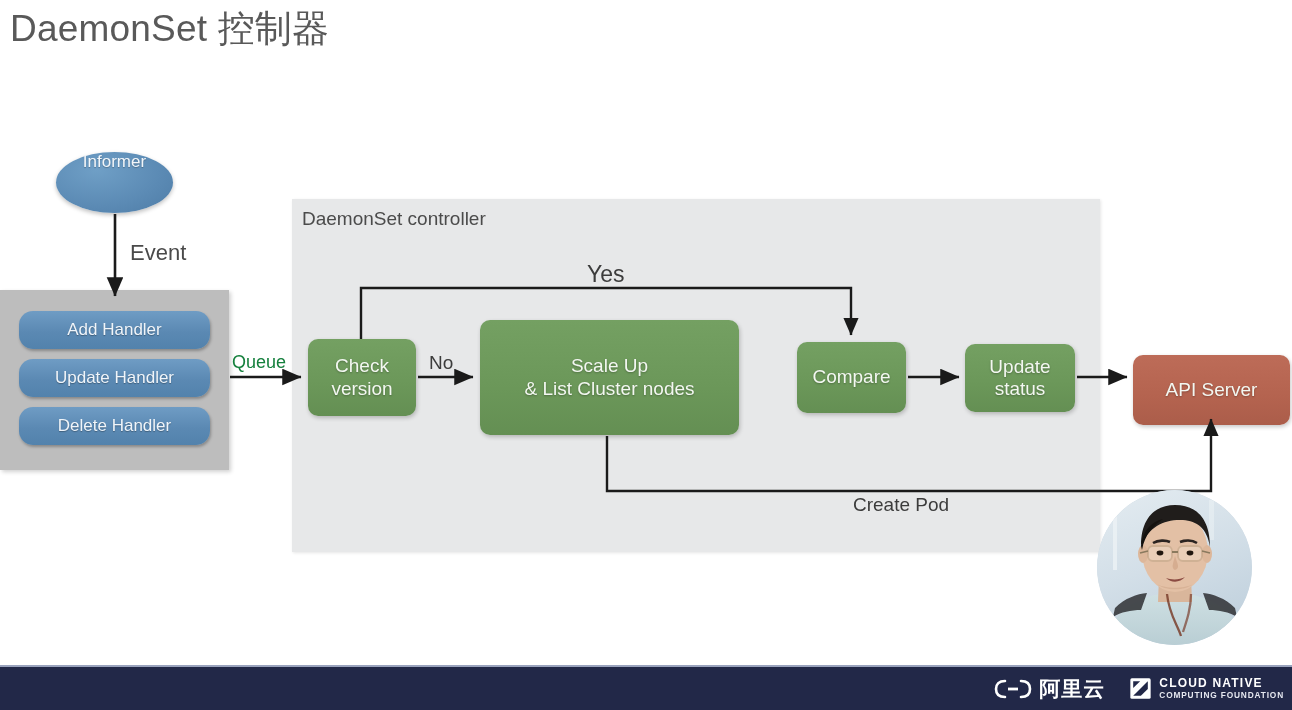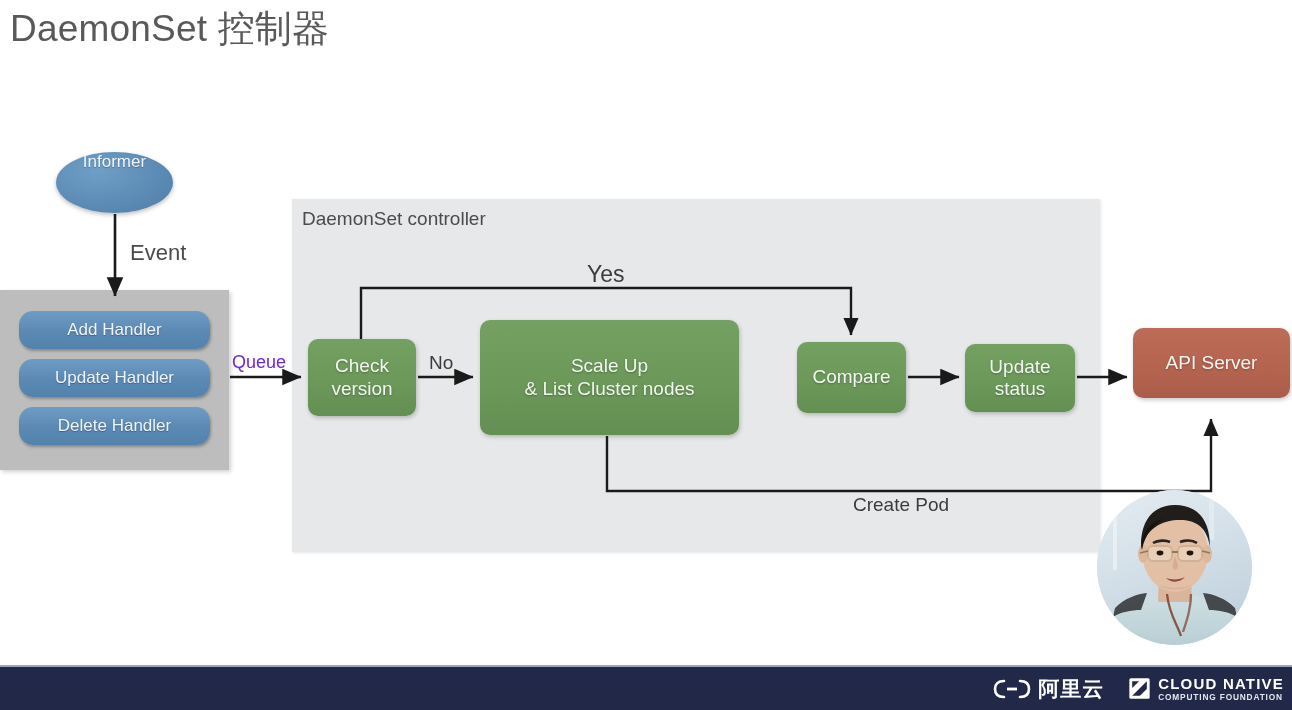--- a/index.html
+++ b/index.html
@@ -70,21 +70,21 @@
   }
   .hp1 { top: 21px; }
   .hp2 { top: 69px; }
   .hp3 { top: 117px; }
 
   
   .queue-label {
     position: absolute;
     left: 232px; top: 352px;
     font-size: 18px;
-    color: #6d28d9;
+    color: #15803d;
   }
 
   
   .controller-panel {
     position: absolute;
     left: 292px; top: 199px;
     width: 808px; height: 353px;
     background: #e7e8e9;
     box-shadow: 1px 1px 3px rgba(0,0,0,0.10);
   }
@@ -109,21 +109,21 @@
   .node.green {
     background: linear-gradient(180deg, #74a062 0%, #6b9759 60%, #648f53 100%);
   }
   .node.red {
     background: linear-gradient(180deg, #bd6c58 0%, #b4634f 60%, #ab5d4a 100%);
   }
   .node-check   { left: 308px; top: 339px; width: 108px; height: 77px; font-size: 19px; }
   .node-scale   { left: 480px; top: 320px; width: 259px; height: 115px; font-size: 19px; }
   .node-compare { left: 797px; top: 342px; width: 109px; height: 71px; font-size: 19px; }
   .node-update  { left: 965px; top: 344px; width: 110px; height: 68px; font-size: 19px; }
-  .node-api     { left: 1133px; top: 328px; width: 157px; height: 70px; font-size: 19px; }
+  .node-api     { left: 1133px; top: 355px; width: 157px; height: 70px; font-size: 19px; }
 
   
   .lbl {
     position: absolute;
     color: #3c3c3c;
     white-space: nowrap;
   }
   .lbl-yes    { left: 587px; top: 261px; font-size: 23px; }
   .lbl-no     { left: 429px; top: 352px; font-size: 19px; }
   .lbl-create { left: 853px; top: 494px; font-size: 19px; }
@@ -170,21 +170,21 @@
     color: #ffffff;
     font-size: 21px;
     font-weight: bold;
     letter-spacing: 1px;
   }
   .cncf-logo { display: flex; align-items: center; gap: 7px; }
   .cncf-mark { width: 23px; height: 23px; }
   .cncf-text { display: flex; flex-direction: column; line-height: 1; }
   .cncf-top {
     color: #ffffff;
-    font-size: 15px;
+    font-size: 12px;
     font-weight: bold;
     letter-spacing: 1.2px;
   }
   .cncf-bot {
     color: #e6e8f0;
     font-size: 8.3px;
     font-weight: bold;
     letter-spacing: 0.85px;
     margin-top: 2px;
   }

